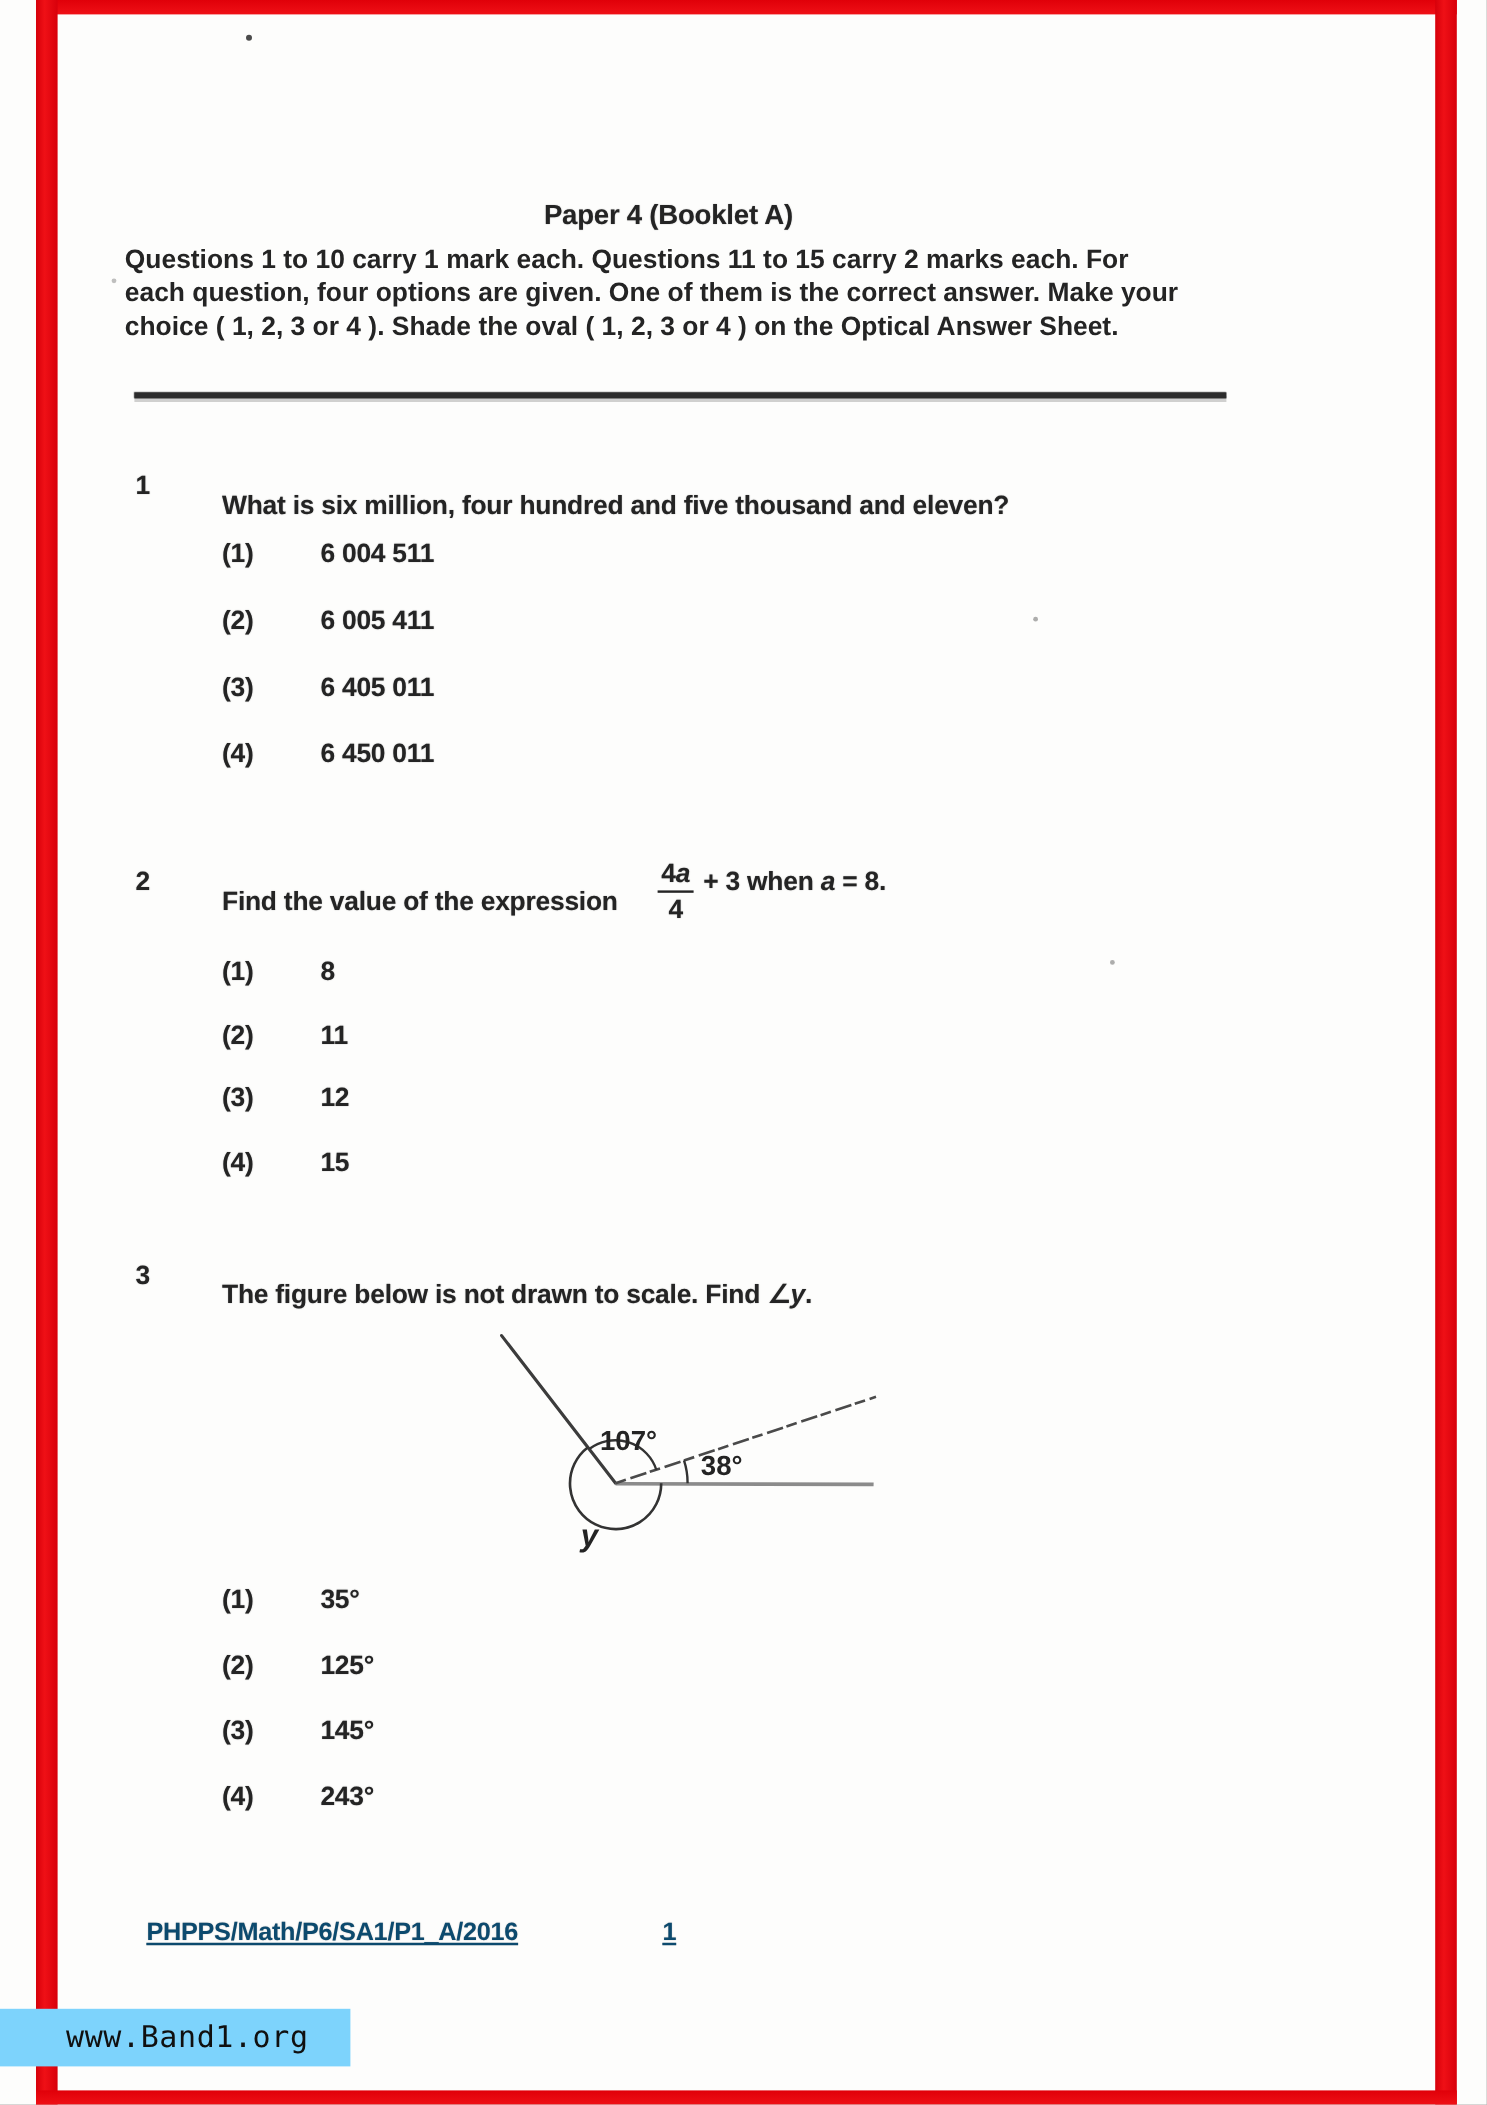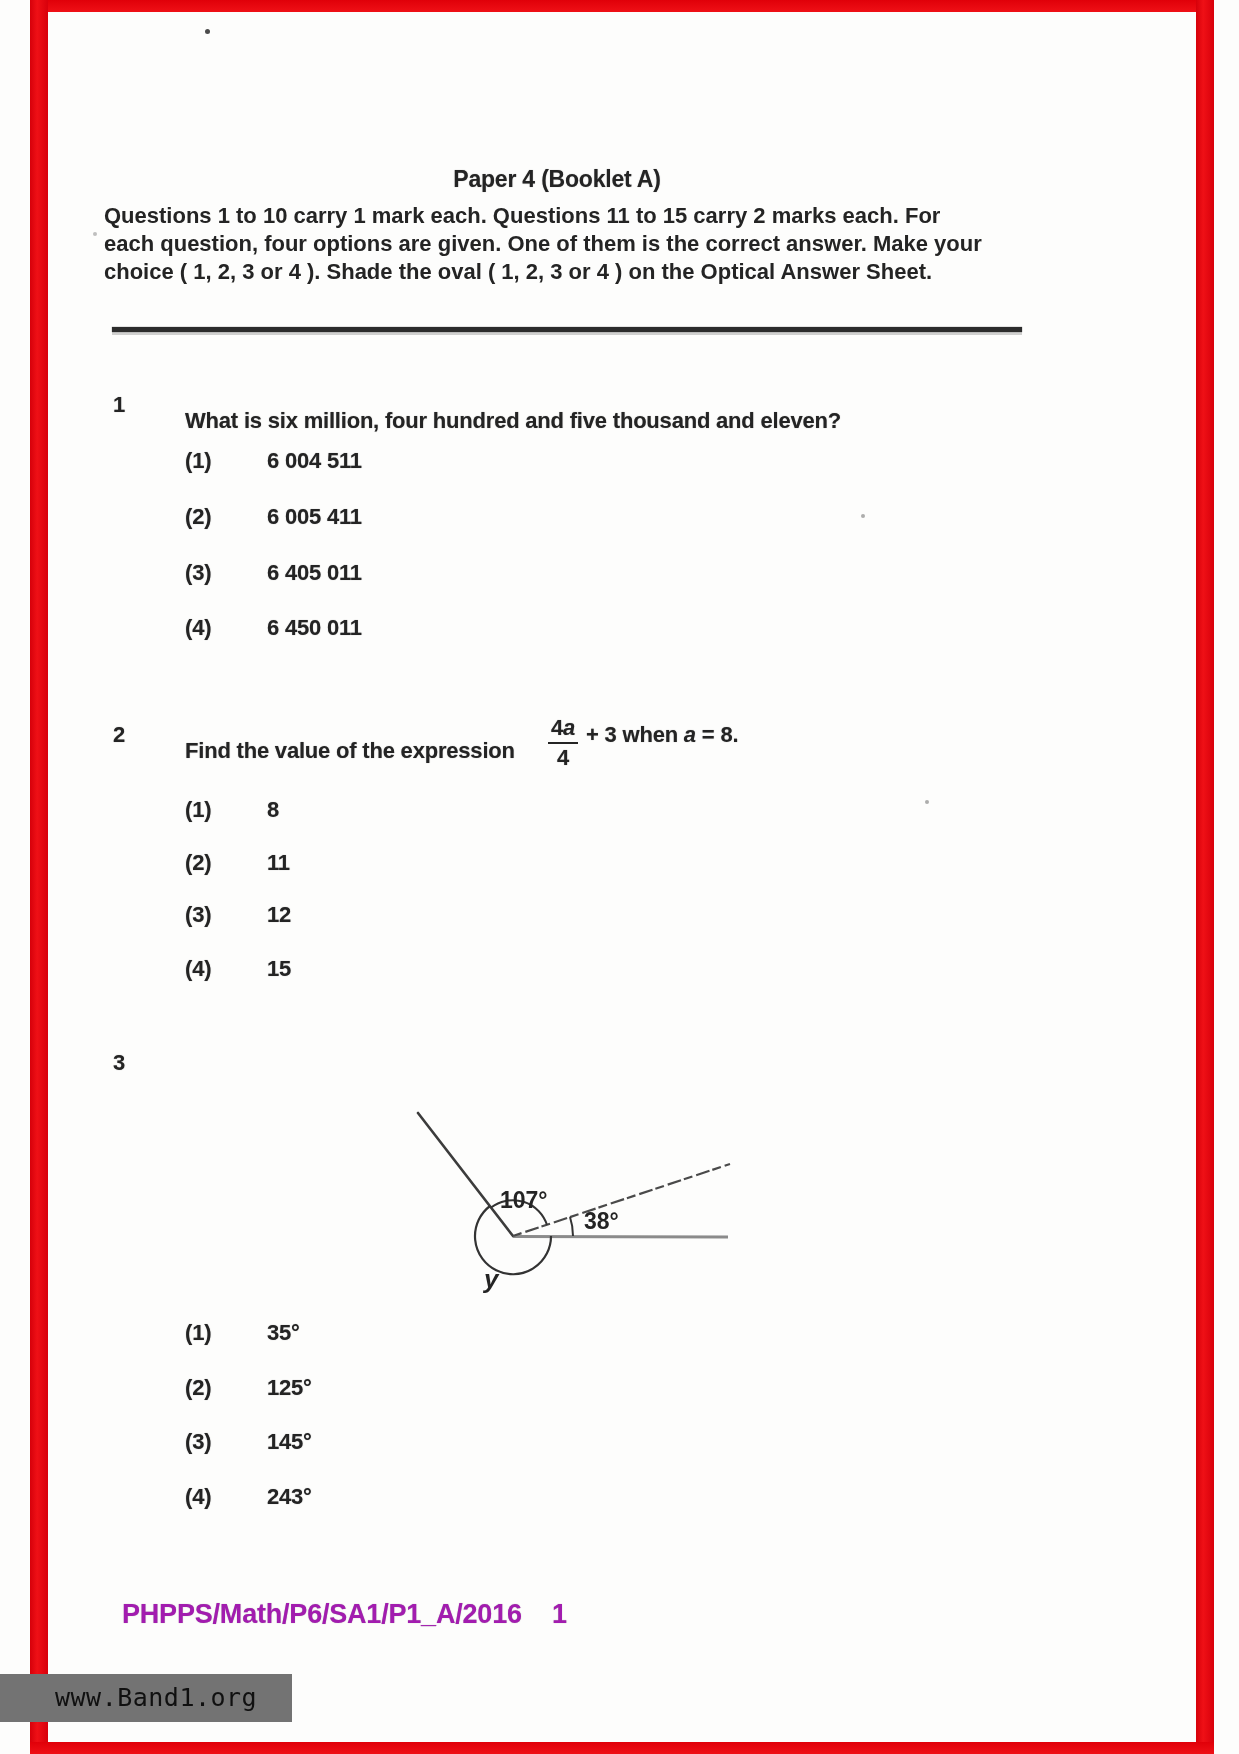--- a/index.html
+++ b/index.html
@@ -25,22 +25,22 @@
         box-shadow:0 3px 0 rgba(50,50,50,.22), 0 0 1px rgba(0,0,0,.6);}
   .qnum{position:absolute;left:113px;}
   .qtext{position:absolute;left:185px;margin-top:16px;}
   .opt{position:absolute;left:185px;display:flex;}
   .opt .lab{width:82px;flex:0 0 82px;}
   .frac{display:inline-block;text-align:center;vertical-align:middle;line-height:1;margin-top:16px;}
   .frac .num{display:block;padding:0 3px 3px 3px;}
   .frac .den{display:block;border-top:2.5px solid #242424;padding:3px 3px 0 3px;}
   .it{font-style:italic;}
   .ang{font-family:"DejaVu Sans",sans-serif;font-style:normal;}
-  .footer{font-size:27px;color:#a21caf;font-weight:600;letter-spacing:-0.2px;text-shadow:0 0 1px rgba(60,60,60,.4);}
-  .wm-strip{position:absolute;left:0;top:1674px;width:292px;height:48px;background:#737373;}
+  .footer{font-size:21px;color:#0c4a6e;font-weight:600;letter-spacing:-0.2px;text-shadow:0 0 1px rgba(60,60,60,.4);text-decoration:underline;}
+  .wm-strip{position:absolute;left:0;top:1674px;width:292px;height:48px;background:#7dd3fc;}
   .wm-text{position:absolute;left:55px;top:9px;font-family:"DejaVu Sans Mono",monospace;
            font-size:25px;color:#101010;letter-spacing:0.5px;white-space:nowrap;}
   .speck{position:absolute;border-radius:50%;background:#4b4b4b;}
   svg text{font-family:"Liberation Sans",sans-serif;}
 </style>
 </head>
 <body>
 
 <div class="page">
 
@@ -103,20 +103,23 @@
   <div class="opt ink" style="top:902px;">
     <span class="lab">(3)</span>
     <span>12</span>
   </div>
   <div class="opt ink" style="top:956px;">
     <span class="lab">(4)</span>
     <span>15</span>
   </div>
 
   <div class="qnum ink" style="top:1050px;">3</div>
+  <div class="qtext ink" style="top:1050px;">
+    <span>The figure below is not drawn to scale. Find </span><span class="ang">∠</span><span class="it">y</span><span>.</span>
+  </div>
 
   <svg class="abs" style="left:378px;top:1088px;" width="400" height="228" viewBox="0 0 400 228">
 
     <line x1="40" y1="25" x2="135" y2="148" stroke="#3c3c3c" stroke-width="2.6" stroke-linecap="round"></line>
 
     <line x1="135" y1="148.5" x2="350" y2="149" stroke="#8b8b8b" stroke-width="3"></line>
 
     <line x1="135" y1="148" x2="352" y2="76" stroke="#4a4a4a" stroke-width="2.2" stroke-dasharray="9 4 14 3"></line>
 
     <path d="M113,119.5 A36,36 0 0 1 169,137" fill="none" stroke="#333" stroke-width="2"></path>

